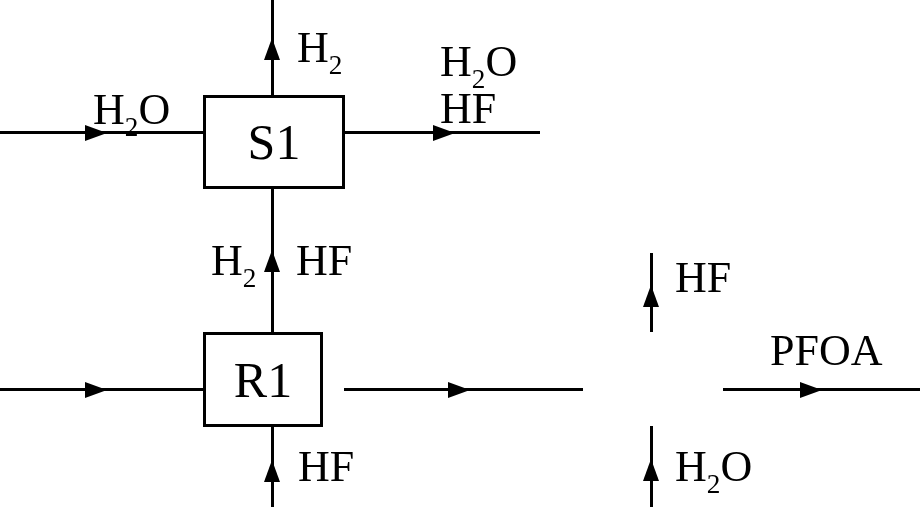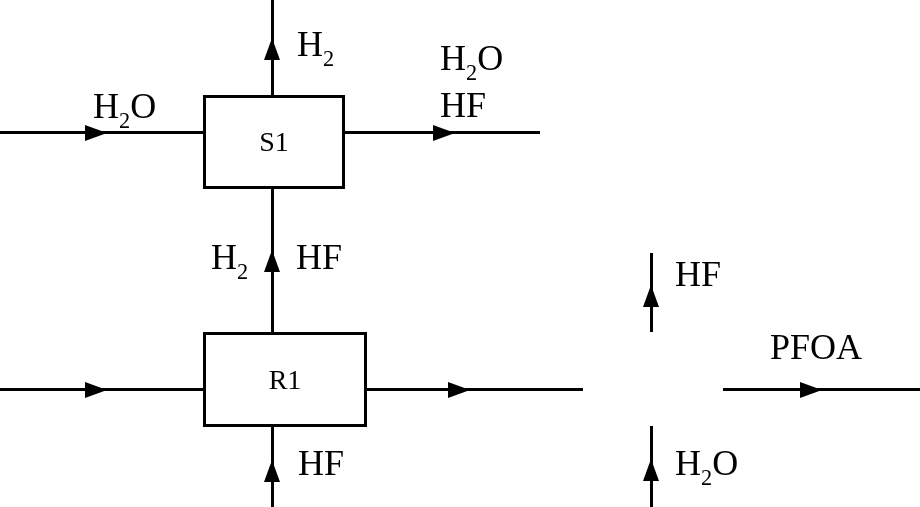--- a/index.html
+++ b/index.html
@@ -20,21 +20,21 @@
   .pbox {
     position: absolute;
     box-sizing: border-box;
     border: 3px solid #000000;
     background: #ffffff;
     display: flex;
     align-items: center;
     justify-content: center;
   }
   .pbox .box-label {
-    font-size: 28px;
+    font-size: 50px;
     line-height: 1;
   }
   
   .hline, .vline {
     position: absolute;
     background: #000000;
   }
   .hline { height: 3px; }
   .vline { width: 3px; }
   
@@ -48,21 +48,21 @@
   .ah-up {
     position: absolute;
     width: 0; height: 0;
     border-left: 8px solid transparent;
     border-right: 8px solid transparent;
     border-bottom: 22px solid #000000;
   }
   
   .slabel {
     position: absolute;
-    font-size: 36px;
+    font-size: 44px;
     line-height: 1;
     white-space: nowrap;
   }
   .slabel sub.subscript {
     font-size: 0.62em;
     line-height: 0;
     position: relative;
     bottom: -0.08em;
   }
 </style>
@@ -98,21 +98,21 @@
   <div class="ah-right" style="left:85px;  top:382px;"></div>
   <div class="ah-right" style="left:448px; top:382px;"></div>
   <div class="ah-up" style="left:264px; top:460px;"></div>
   <div class="ah-up" style="left:643px; top:285px;"></div>
   <div class="ah-right" style="left:800px; top:382px;"></div>
   <div class="ah-up" style="left:643px; top:459px;"></div>
 
   <div class="pbox" style="left:203px; top:95px;  width:142px; height:94px;">
     <span class="box-label">S1</span>
   </div>
-  <div class="pbox" style="left:203px; top:332px; width:164px; height:95px;">
+  <div class="pbox" style="left:203px; top:332px; width:120px; height:95px;">
     <span class="box-label">R1</span>
   </div>
 
   <div class="slabel" style="left:93px; top:88px;"><span>H</span><sub class="subscript">2</sub><span>O</span></div>
 
   <div class="slabel" style="left:297px; top:26px;"><span>H</span><sub class="subscript">2</sub></div>
 
   <div class="slabel" style="left:440px; top:40px;"><span>H</span><sub class="subscript">2</sub><span>O</span></div>
   <div class="slabel" style="left:440px; top:87px;"><span>HF</span></div>
 

